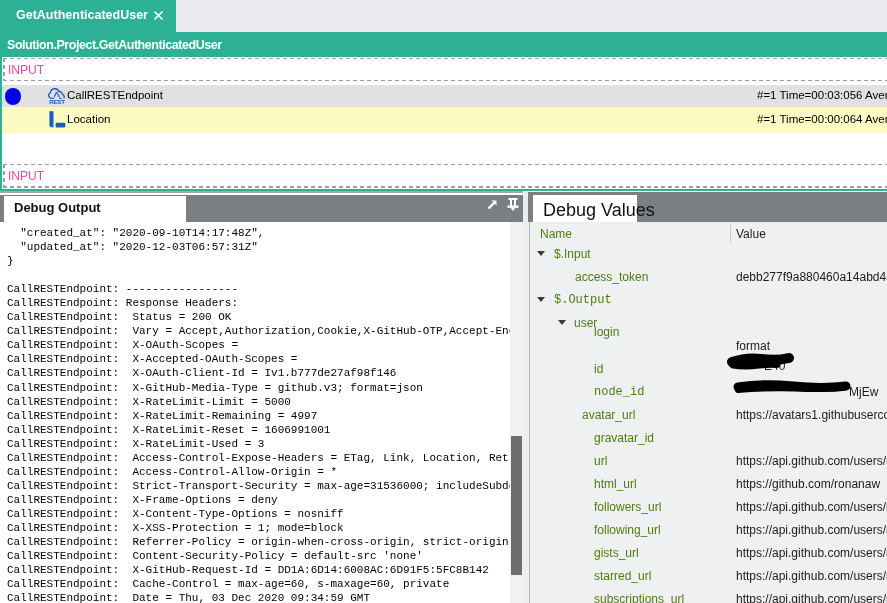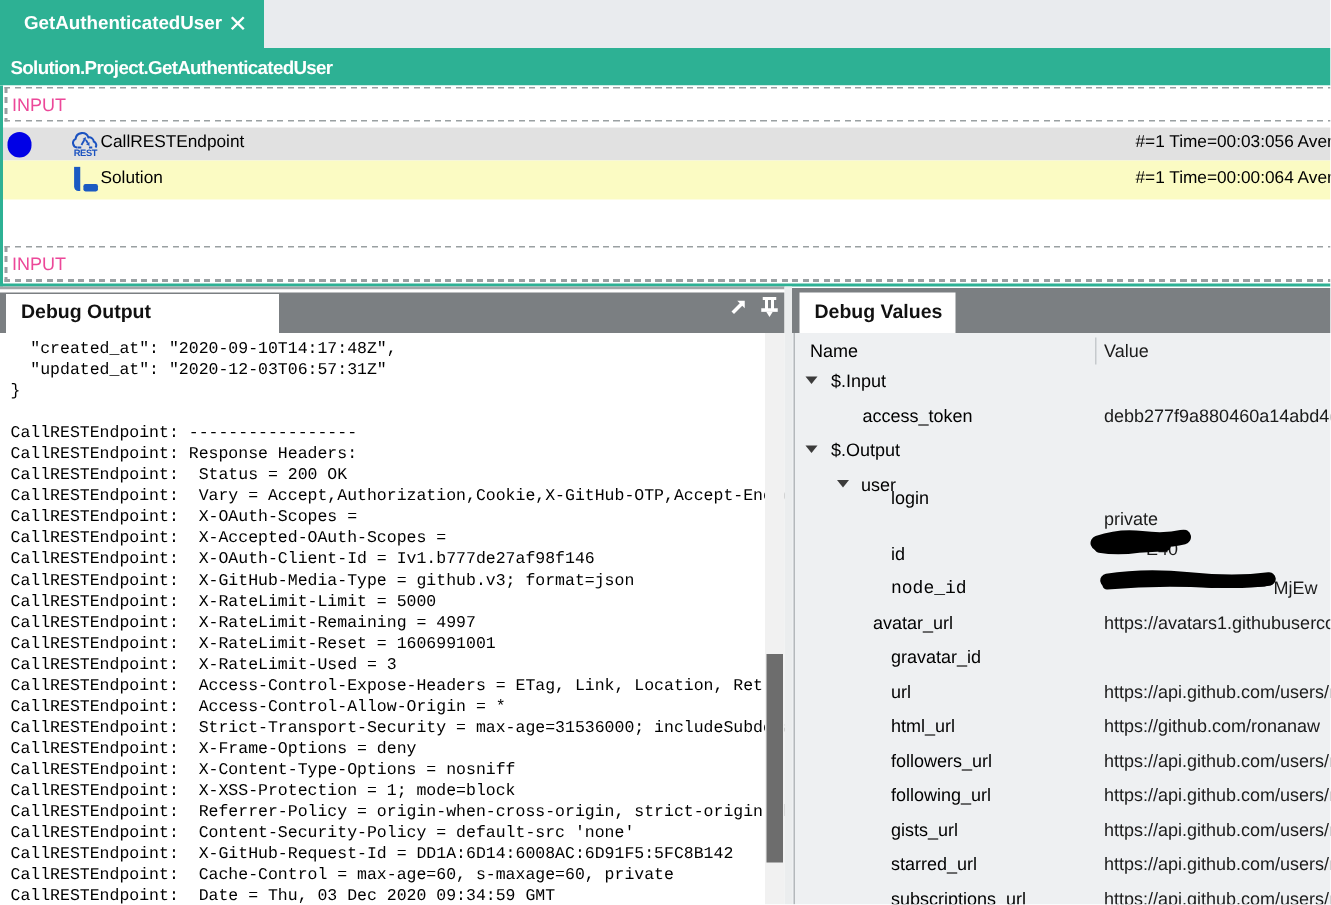--- a/index.html
+++ b/index.html
@@ -4,21 +4,21 @@
 <style>
   html,body{margin:0;padding:0;}
   body{width:887px;height:603px;overflow:hidden;position:relative;background:#fff;
        font-family:"Liberation Sans",sans-serif;}
   .abs{position:absolute;}
   .dash-h{position:absolute;height:1.5px;background:repeating-linear-gradient(90deg,#9aa0a2 0 4px,transparent 4px 7px);}
   .dash-v{position:absolute;width:1.5px;background:repeating-linear-gradient(180deg,#9aa0a2 0 4px,transparent 4px 7px);}
   .lbl{position:absolute;color:#ec4899;font-size:12px;}
   .rowtxt{position:absolute;color:#000;font-size:11.5px;}
   .time{position:absolute;color:#000;font-size:11.5px;white-space:nowrap;}
-  .dvname{position:absolute;color:#000000;font-size:12px;white-space:nowrap;}
+  .dvname{position:absolute;color:#4d7c0f;font-size:12px;white-space:nowrap;}
   .dvval{position:absolute;color:#1b1b1b;font-size:12px;white-space:nowrap;}
   .tri{position:absolute;width:0;height:0;border-left:4.5px solid transparent;border-right:4.5px solid transparent;border-top:5.5px solid #3b3b3b;}
 </style>
 </head>
 <body>
 
 <div class="abs" style="left:0;top:0;width:887px;height:32px;background:#e9ebee;"></div>
 <div class="abs" style="left:0;top:0;width:176px;height:32px;background:#2db194;"></div>
 <div class="abs" style="left:16px;top:8px;width:160px;color:#fff;font-weight:bold;font-size:12.5px;">GetAuthenticatedUser</div>
 <svg class="abs" style="left:153px;top:10px;" width="11" height="11" viewBox="0 0 11 11">
@@ -51,21 +51,21 @@
   <text x="1.2" y="17.2" font-family="Liberation Sans, sans-serif" font-size="6.2" font-weight="bold" letter-spacing="-0.25" fill="#1b52c0">REST</text>
 </svg>
 <div class="rowtxt" style="left:67px;top:89px;">CallRESTEndpoint</div>
 <div class="time" style="left:757px;top:89px;">#=1 Time=00:03:056 Average=00:03:056</div>
 
 <div class="abs" style="left:2px;top:107px;width:885px;height:26px;background:#fbfbc3;"></div>
 <svg class="abs" style="left:48.5px;top:110.8px;" width="18" height="18" viewBox="0 0 18 18">
   <path d="M0.4 0.2 h4.1 v16.1 h-1.2 a2.9 2.9 0 0 1 -2.9 -2.9 z" fill="#1b5ac2"></path>
   <rect x="6.6" y="11.7" width="9.7" height="4.9" rx="1.4" fill="#1b5ac2"></rect>
 </svg>
-<div class="rowtxt" style="left:67px;top:113px;">Solution</div>
+<div class="rowtxt" style="left:67px;top:113px;">Location</div>
 <div class="time" style="left:757px;top:113px;">#=1 Time=00:00:064 Average=00:00:064</div>
 
 <div class="dash-h" style="left:3px;top:163.5px;width:884px;"></div>
 <div class="dash-h" style="left:3px;top:186px;width:884px;"></div>
 <div class="dash-v" style="left:3px;top:163.5px;height:24px;"></div>
 <div class="lbl" style="left:8px;top:169px;">INPUT</div>
 
 <div class="abs" style="left:0;top:191px;width:523px;height:1.5px;background:#a3a7a9;"></div>
 <div class="abs" style="left:0;top:192.5px;width:523px;height:2px;background:#fff;"></div>
 
@@ -116,42 +116,42 @@
 CallRESTEndpoint:  Date = Thu, 03 Dec 2020 09:34:59 GMT</pre>
 </div>
 
 <div class="abs" style="left:509.5px;top:222px;width:13px;height:381px;background:#f1f1f1;"></div>
 <div class="abs" style="left:511px;top:436px;width:10.5px;height:139px;background:#6d6d6d;"></div>
 
 <div class="abs" style="left:523px;top:191px;width:5px;height:412px;background:#ebedee;"></div>
 
 <div class="abs" style="left:528px;top:192px;width:359px;height:30px;background:#7b7f82;"></div>
 <div class="abs" style="left:533px;top:195px;width:104px;height:27px;background:#fff;"></div>
-<div class="abs" style="left:543px;top:200px;font-size:13px;font-weight:bold;color:#111;">Debug Values</div>
+<div class="abs" style="left:543px;top:200px;font-size:18px;font-weight:normal;color:#111;">Debug Values</div>
 <div class="abs" style="left:528px;top:222px;width:359px;height:381px;background:#eef0f2;overflow:hidden;">
   <div class="abs" style="left:0.5px;top:0;width:1.5px;height:381px;background:#b4b8bb;"></div>
 
   <div class="dvname" style="left:12px;top:4.5px;">Name</div>
   <div class="abs" style="left:202px;top:3px;width:1px;height:18px;background:#c6cacd;"></div>
   <div class="dvval" style="left:208px;top:4.5px;">Value</div>
 
   <div class="tri" style="left:9px;top:29px;"></div>
   <div class="dvname" style="left:26px;top:25px;">$.Input</div>
 
   <div class="dvname" style="left:47px;top:48px;">access_token</div>
   <div class="dvval" style="left:208px;top:48px;">debb277f9a880460a14abd4cd4db2a</div>
 
   <div class="tri" style="left:9px;top:75px;"></div>
-  <div class="dvname" style="left:26px;top:71px;">$.Output</div>
+  <div class="dvname" style="left:26px;top:71px;font-family:Liberation Mono, monospace;">$.Output</div>
 
   <div class="tri" style="left:30px;top:98px;"></div>
   <div class="dvname" style="left:46px;top:94px;">user</div>
 
   <div class="dvname" style="left:66px;top:103px;">login</div>
-  <div class="dvval" style="left:208px;top:117px;">private</div>
+  <div class="dvval" style="left:208px;top:117px;">format</div>
 
   <div class="dvname" style="left:66px;top:140px;">id</div>
   <div class="dvval" style="left:236px;top:137px;">E40</div>
   <svg class="abs" style="left:197px;top:131px;" width="70" height="20" viewBox="0 0 70 20">
     <path d="M7 9 Q22 4 36 6 Q52 8 64 5" fill="none" stroke="#000" stroke-width="10" stroke-linecap="round"></path>
     <path d="M8 12 Q20 14 34 12 L52 11" fill="none" stroke="#000" stroke-width="7" stroke-linecap="round"></path>
   </svg>
 
   <div class="dvname" style="left:66px;top:163px;font-family:Liberation Mono, monospace;">node_id</div>
   <div class="dvval" style="left:321px;top:163px;">MjEw</div>

